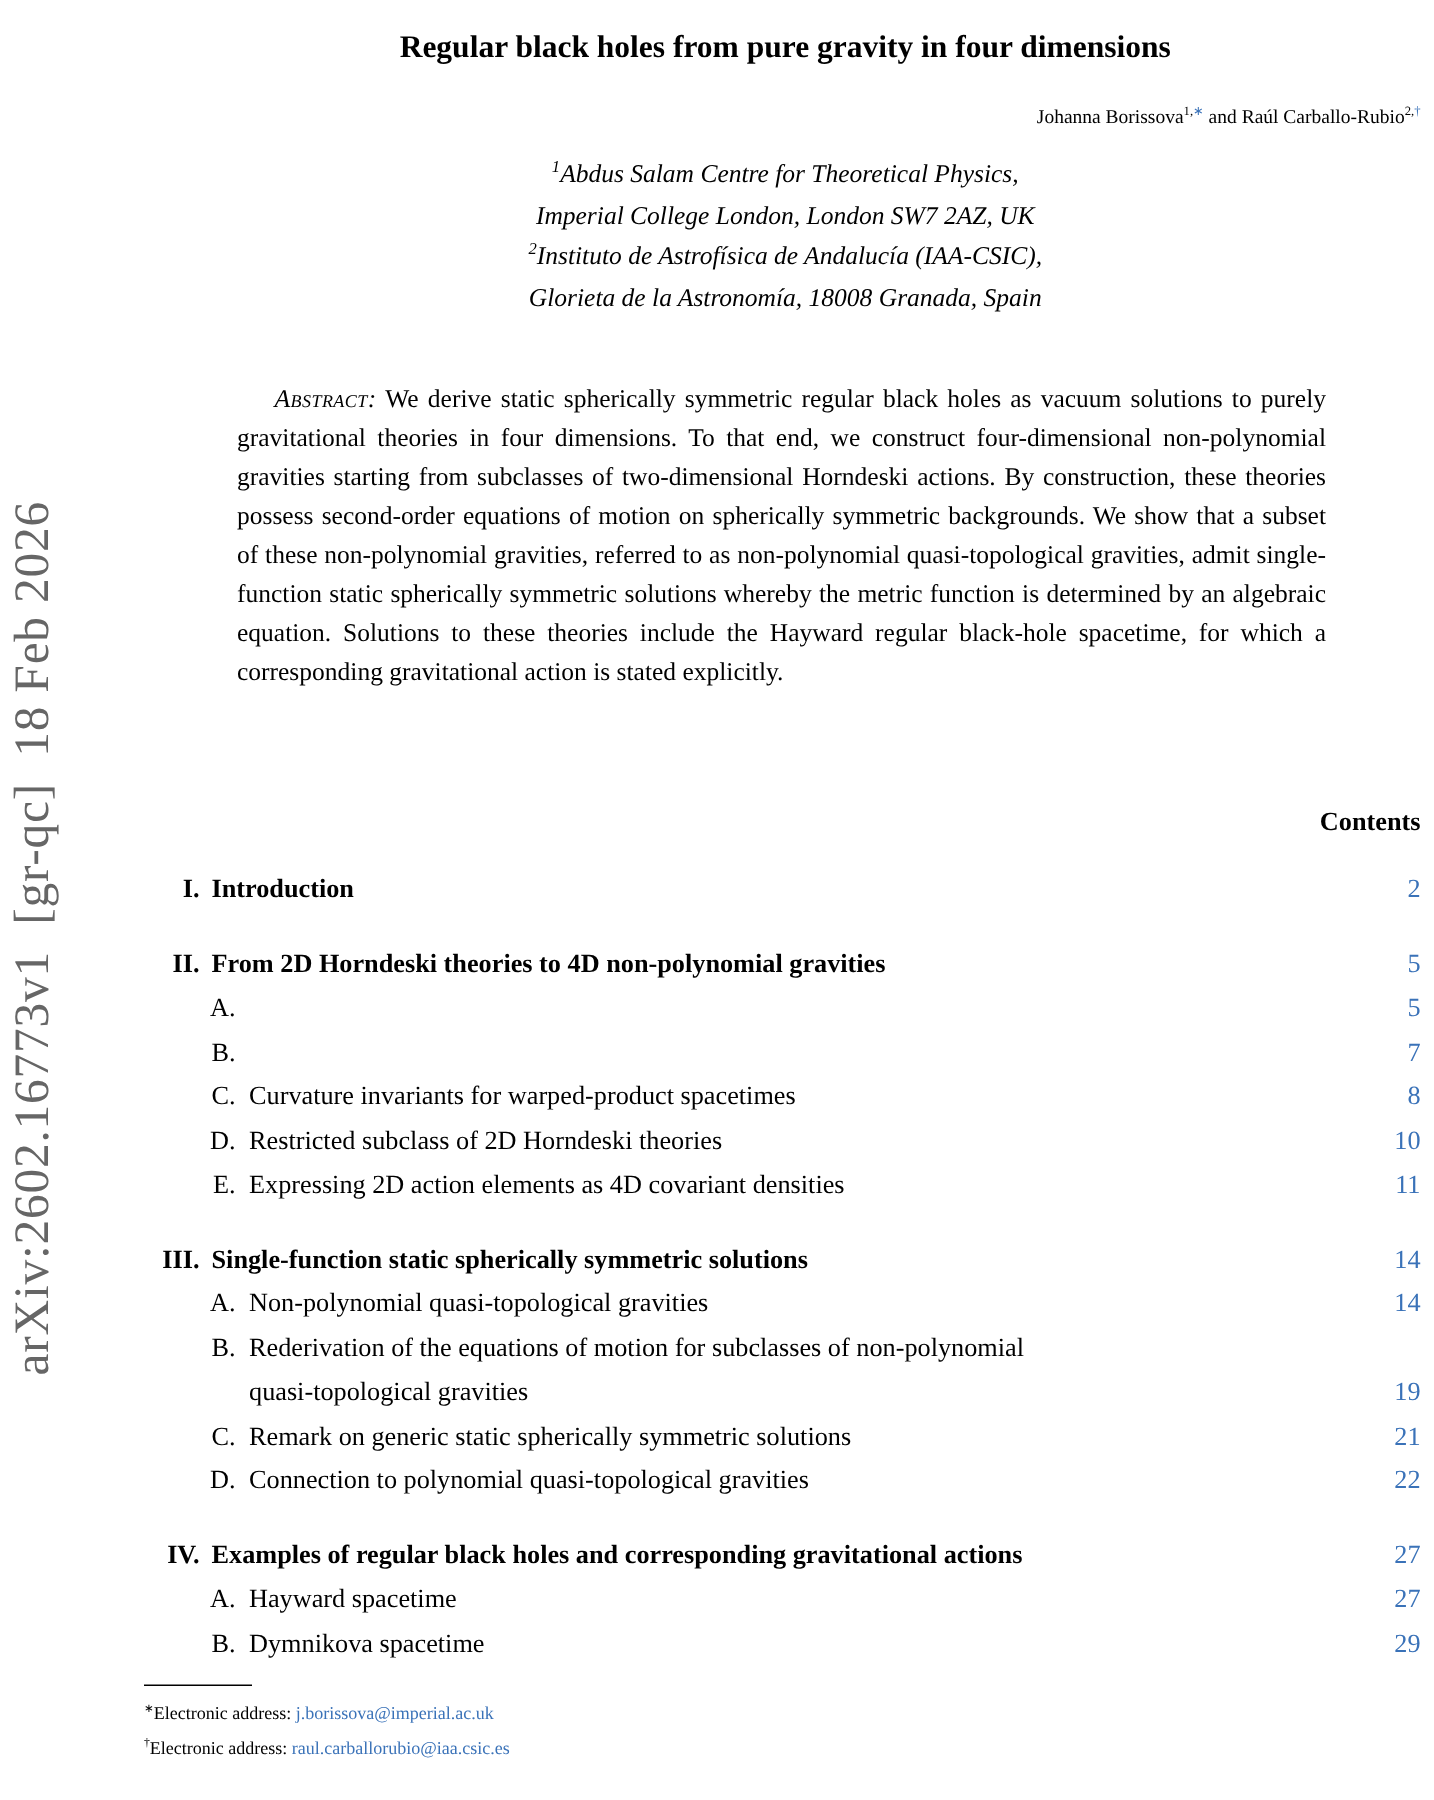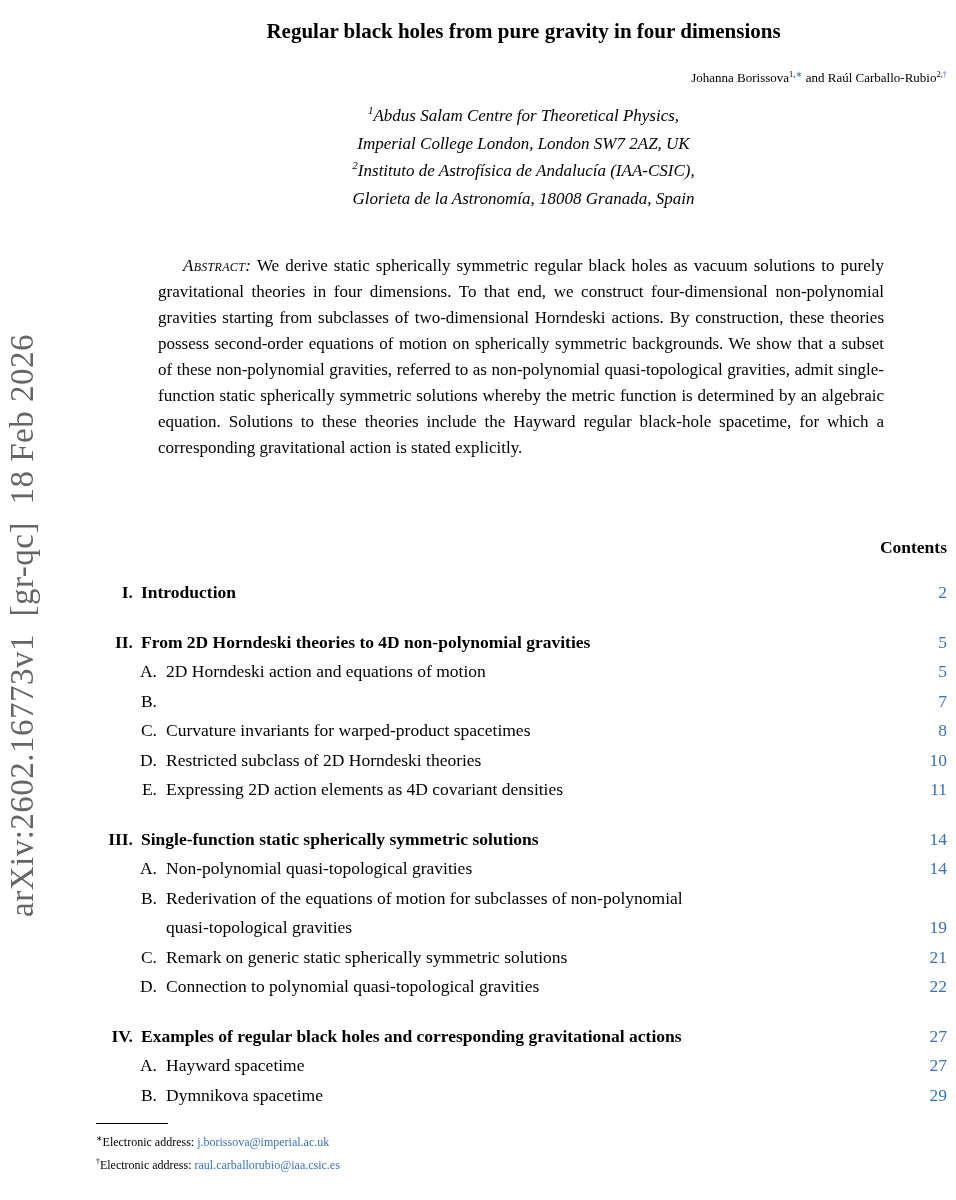--- a/index.html
+++ b/index.html
@@ -79,21 +79,20 @@
         <span class="t">Introduction</span>
         <span class="pg">2</span>
       </div>
       <div class="toc-row lvl1">
         <span class="num">II.</span>
         <span class="t">From 2D Horndeski theories to 4D non-polynomial gravities</span>
         <span class="pg">5</span>
       </div>
       <div class="toc-row lvl2">
         <span class="num">A.</span>
-        <span class="t">2D Horndeski action and equations of motion</span>
         <span class="pg">5</span>
       </div>
       <div class="toc-row lvl2">
         <span class="num">B.</span>
         <span class="pg">7</span>
       </div>
       <div class="toc-row lvl2">
         <span class="num">C.</span>
         <span class="t">Curvature invariants for warped-product spacetimes</span>
         <span class="pg">8</span>

